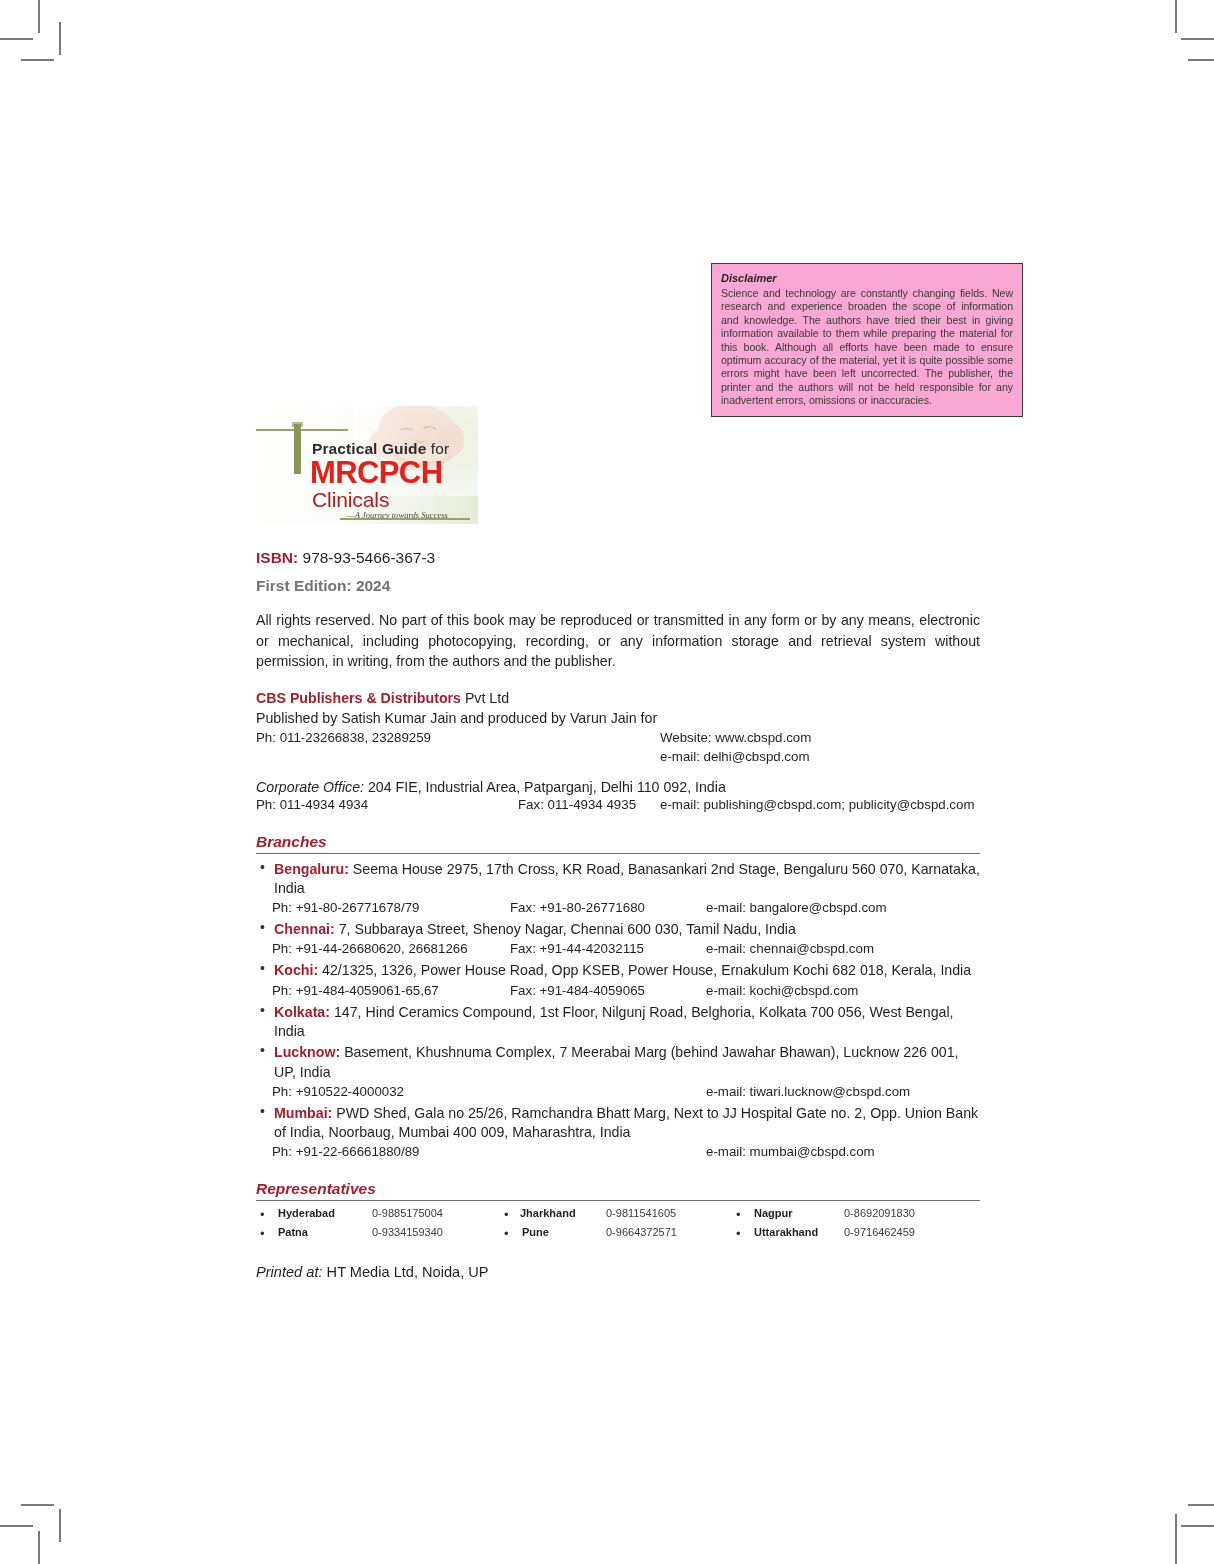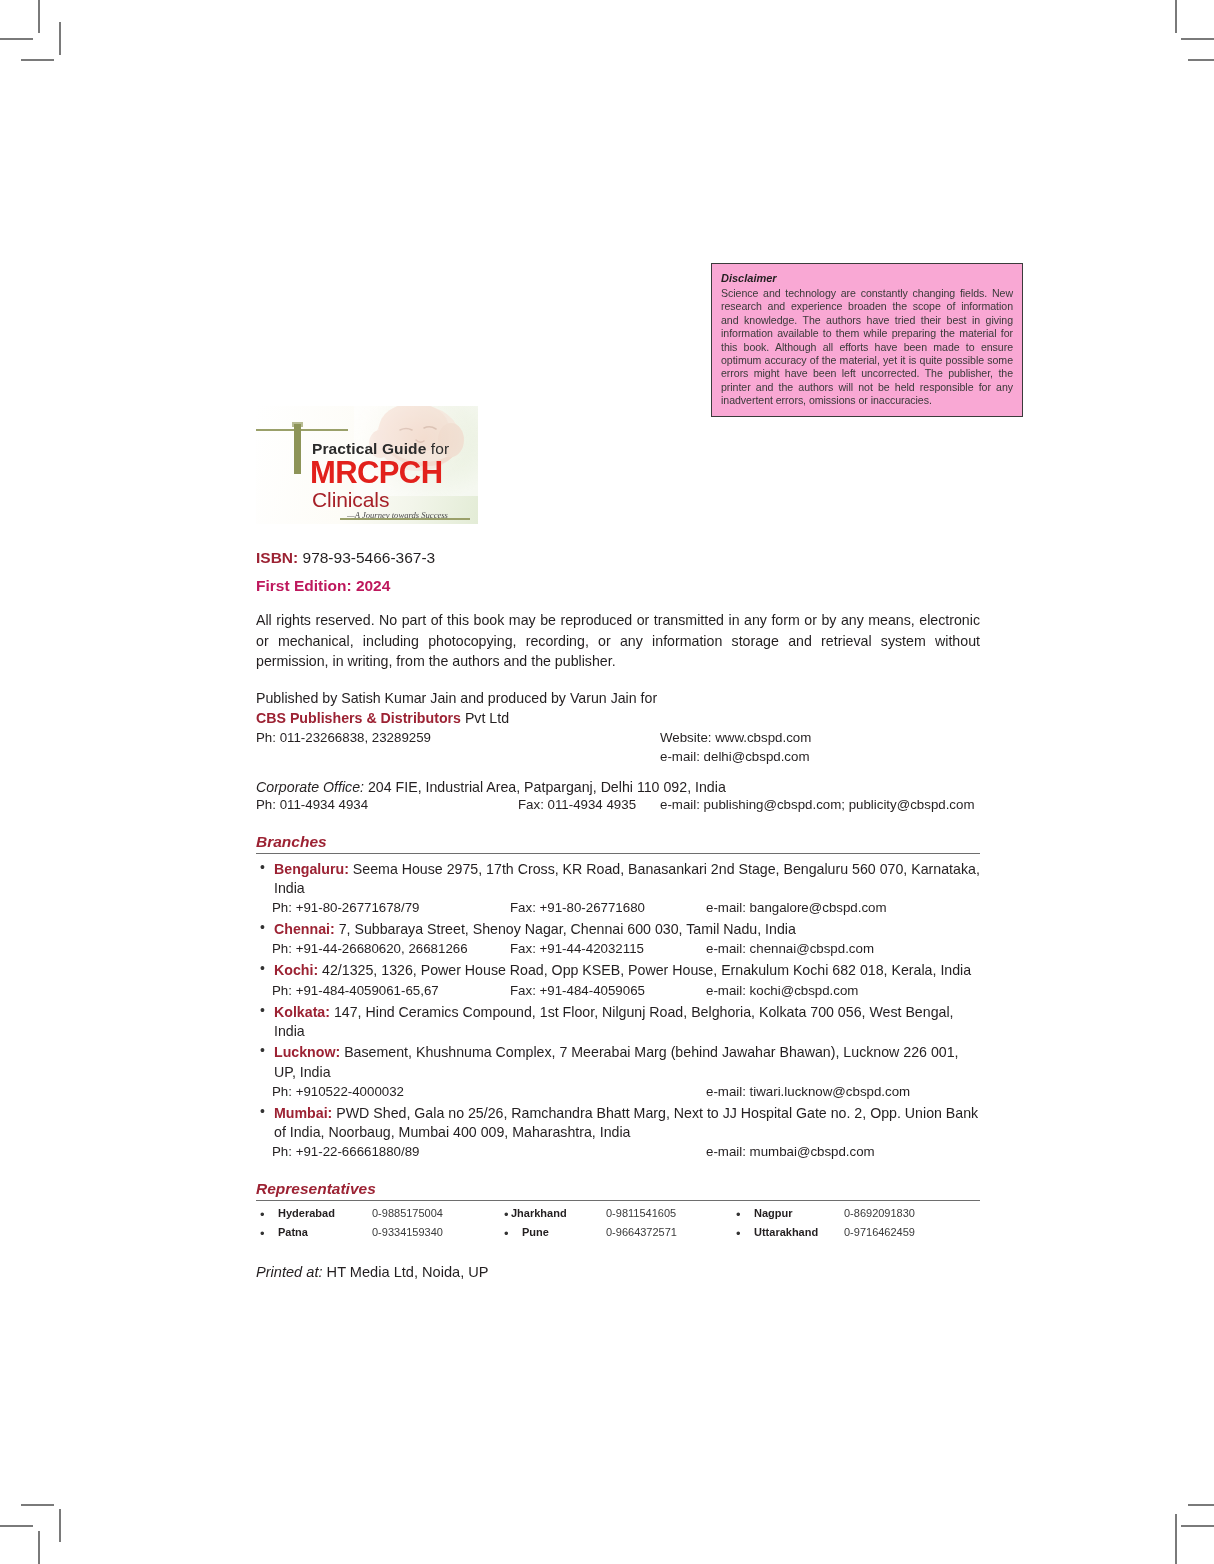--- a/index.html
+++ b/index.html
@@ -166,21 +166,21 @@
   }
   .line-copyright {
     font-size: 15.5px;
     line-height: 20px;
     margin-bottom: 8px;
   }
   .line-edition {
     font-size: 15.5px;
     line-height: 20px;
     font-weight: bold;
-    color: #be185d;
+    color: #737373;
     margin-bottom: 14px;
   }
   #rights {
     font-size: 14.2px;
     line-height: 20.5px;
     text-align: justify;
     margin-bottom: 16px;
   }
 
   #pub-block { font-size: 14.2px; line-height: 19.3px; }
@@ -316,22 +316,22 @@
   <div id="main">
 
     <div class="line-isbn"><span class="red bold">ISBN:</span><span> 978-93-5466-367-3</span></div>
 
 
     <div class="line-edition">First Edition: 2024</div>
 
     <div id="rights">All rights reserved. No part of this book may be reproduced or transmitted in any form or by any means, electronic or mechanical, including photocopying, recording, or any information storage and retrieval system without permission, in writing, from the authors and the publisher.</div>
 
     <div id="pub-block">
+      <div class="pub-name"><span class="red bold">CBS Publishers &amp; Distributors</span><span> Pvt Ltd</span></div>
       <div class="pub-name">Published by Satish Kumar Jain and produced by Varun Jain for</div>
-      <div class="pub-name"><span class="red bold">CBS Publishers &amp; Distributors</span><span> Pvt Ltd</span></div>
       <div class="row2">
         <span class="c1">Ph: 011-23266838, 23289259</span>
         <span class="c2">Website: www.cbspd.com</span>
       </div>
       <div class="row2">
         <span class="c3">e-mail: delhi@cbspd.com</span>
       </div>
     </div>
 
     <div class="corp-gap"></div>
@@ -390,21 +390,21 @@
       </div>
 
     <div class="section-head">Representatives</div>
 
     <div id="reps">
         <div class="rep-row">
           <span class="rep-bullet" style="left: 4px;">•</span>
           <span class="rep-cell rep-name" style="left: 22px;">Hyderabad</span>
           <span class="rep-cell rep-phone" style="left: 116px;">0-9885175004</span>
           <span class="rep-bullet" style="left: 248px;">•</span>
-          <span class="rep-cell rep-name" style="left: 255px;">Jharkhand</span>
+          <span class="rep-cell rep-name" style="left: 264px;">Jharkhand</span>
           <span class="rep-cell rep-phone" style="left: 350px;">0-9811541605</span>
           <span class="rep-bullet" style="left: 480px;">•</span>
           <span class="rep-cell rep-name" style="left: 498px;">Nagpur</span>
           <span class="rep-cell rep-phone" style="left: 588px;">0-8692091830</span>
         </div>
         <div class="rep-row">
           <span class="rep-bullet" style="left: 4px;">•</span>
           <span class="rep-cell rep-name" style="left: 22px;">Patna</span>
           <span class="rep-cell rep-phone" style="left: 116px;">0-9334159340</span>
           <span class="rep-bullet" style="left: 248px;">•</span>

